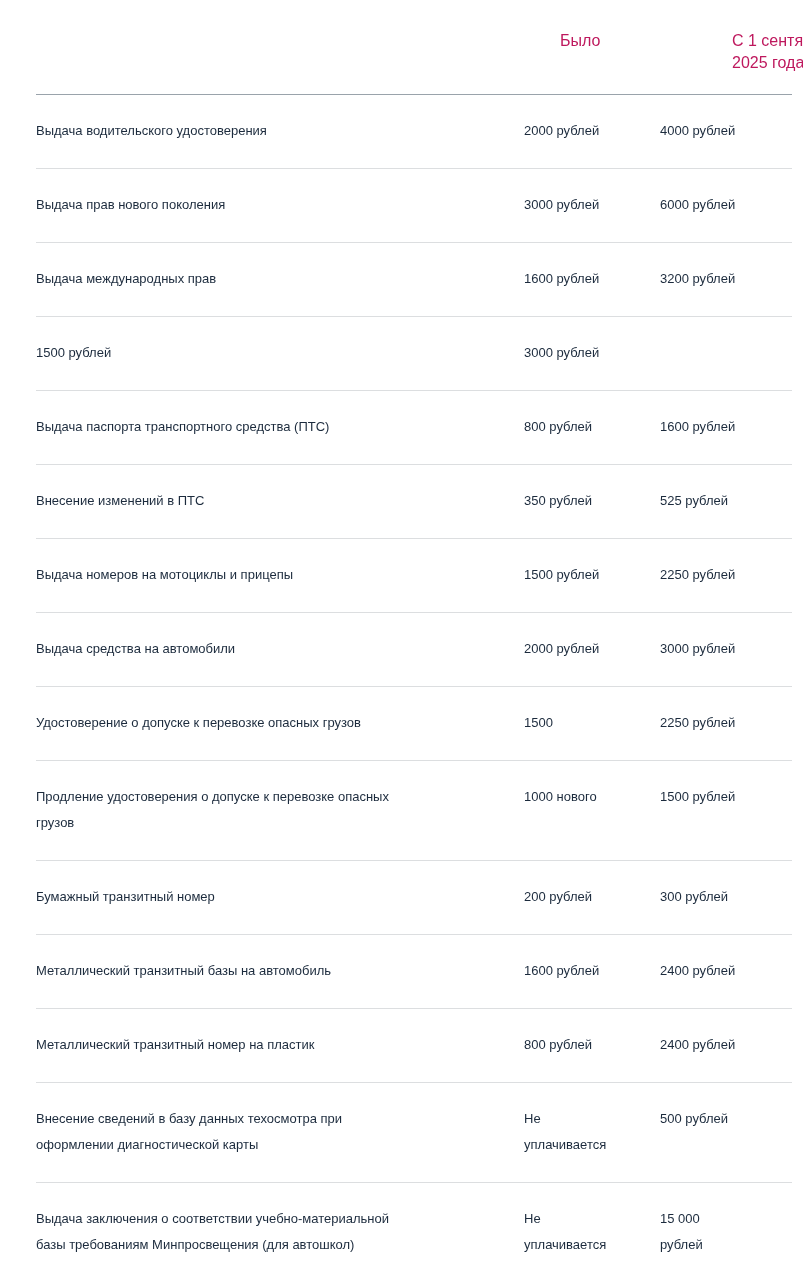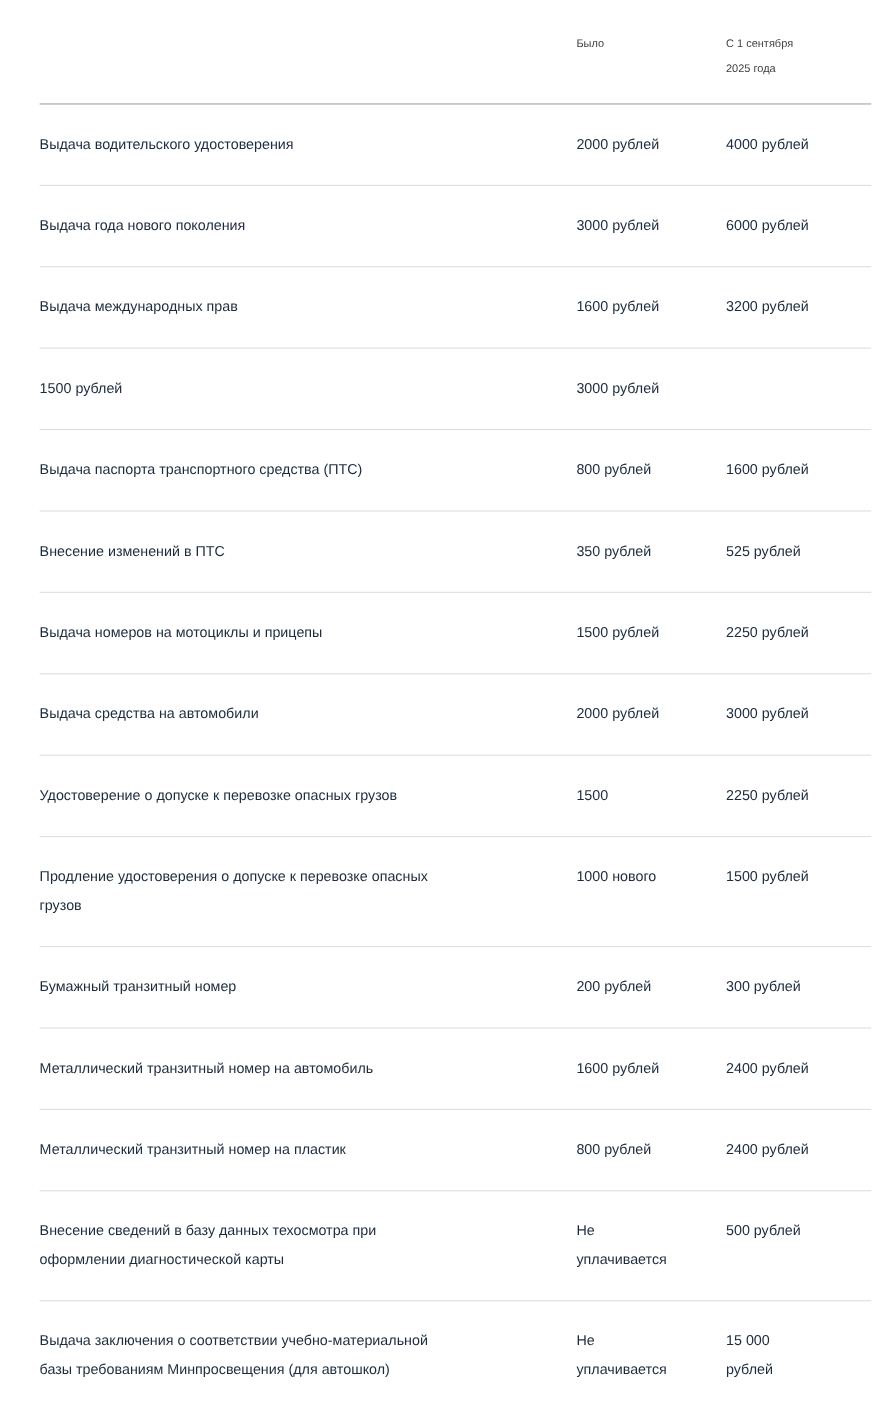--- a/index.html
+++ b/index.html
@@ -17,23 +17,24 @@
   .table-wrap {
     margin-left: 36px;
     margin-right: 11px;
     padding-top: 30px;
   }
   .thead {
     display: grid;
     grid-template-columns: 488px 136px 132px;
     padding-bottom: 20px;
     border-bottom: 1px solid #9aa3ab;
-    color: #404040;
-    font-size: 10px;
+    color: #be185d;
+    font-size: 16px;
     line-height: 22px;
+    gap: 36px;
   }
   .trow {
     display: grid;
     grid-template-columns: 488px 136px 132px;
     padding: 23px 0 24px 0;
     border-bottom: 1px solid #dcdee0;
     font-size: 13px;
     line-height: 26px;
   }
   .cell {
@@ -55,21 +56,21 @@
 2025 года</div>
   </div>
   <div class="tbody" id="table-body">
   <div class="trow">
     <div class="cell c1">Выдача водительского удостоверения</div>
     <div class="cell c2">2000 рублей</div>
     <div class="cell c3">4000 рублей</div>
   </div>
 
   <div class="trow">
-    <div class="cell c1">Выдача года нового поколения</div>
+    <div class="cell c1">Выдача прав нового поколения</div>
     <div class="cell c2">3000 рублей</div>
     <div class="cell c3">6000 рублей</div>
   </div>
 
   <div class="trow">
     <div class="cell c1">Выдача международных прав</div>
     <div class="cell c2">1600 рублей</div>
     <div class="cell c3">3200 рублей</div>
   </div>
 
@@ -115,21 +116,21 @@
     <div class="cell c3">1500 рублей</div>
   </div>
 
   <div class="trow">
     <div class="cell c1">Бумажный транзитный номер</div>
     <div class="cell c2">200 рублей</div>
     <div class="cell c3">300 рублей</div>
   </div>
 
   <div class="trow">
-    <div class="cell c1">Металлический транзитный номер на автомобиль</div>
+    <div class="cell c1">Металлический транзитный базы на автомобиль</div>
     <div class="cell c2">1600 рублей</div>
     <div class="cell c3">2400 рублей</div>
   </div>
 
   <div class="trow">
     <div class="cell c1">Металлический транзитный номер на пластик</div>
     <div class="cell c2">800 рублей</div>
     <div class="cell c3">2400 рублей</div>
   </div>
 

